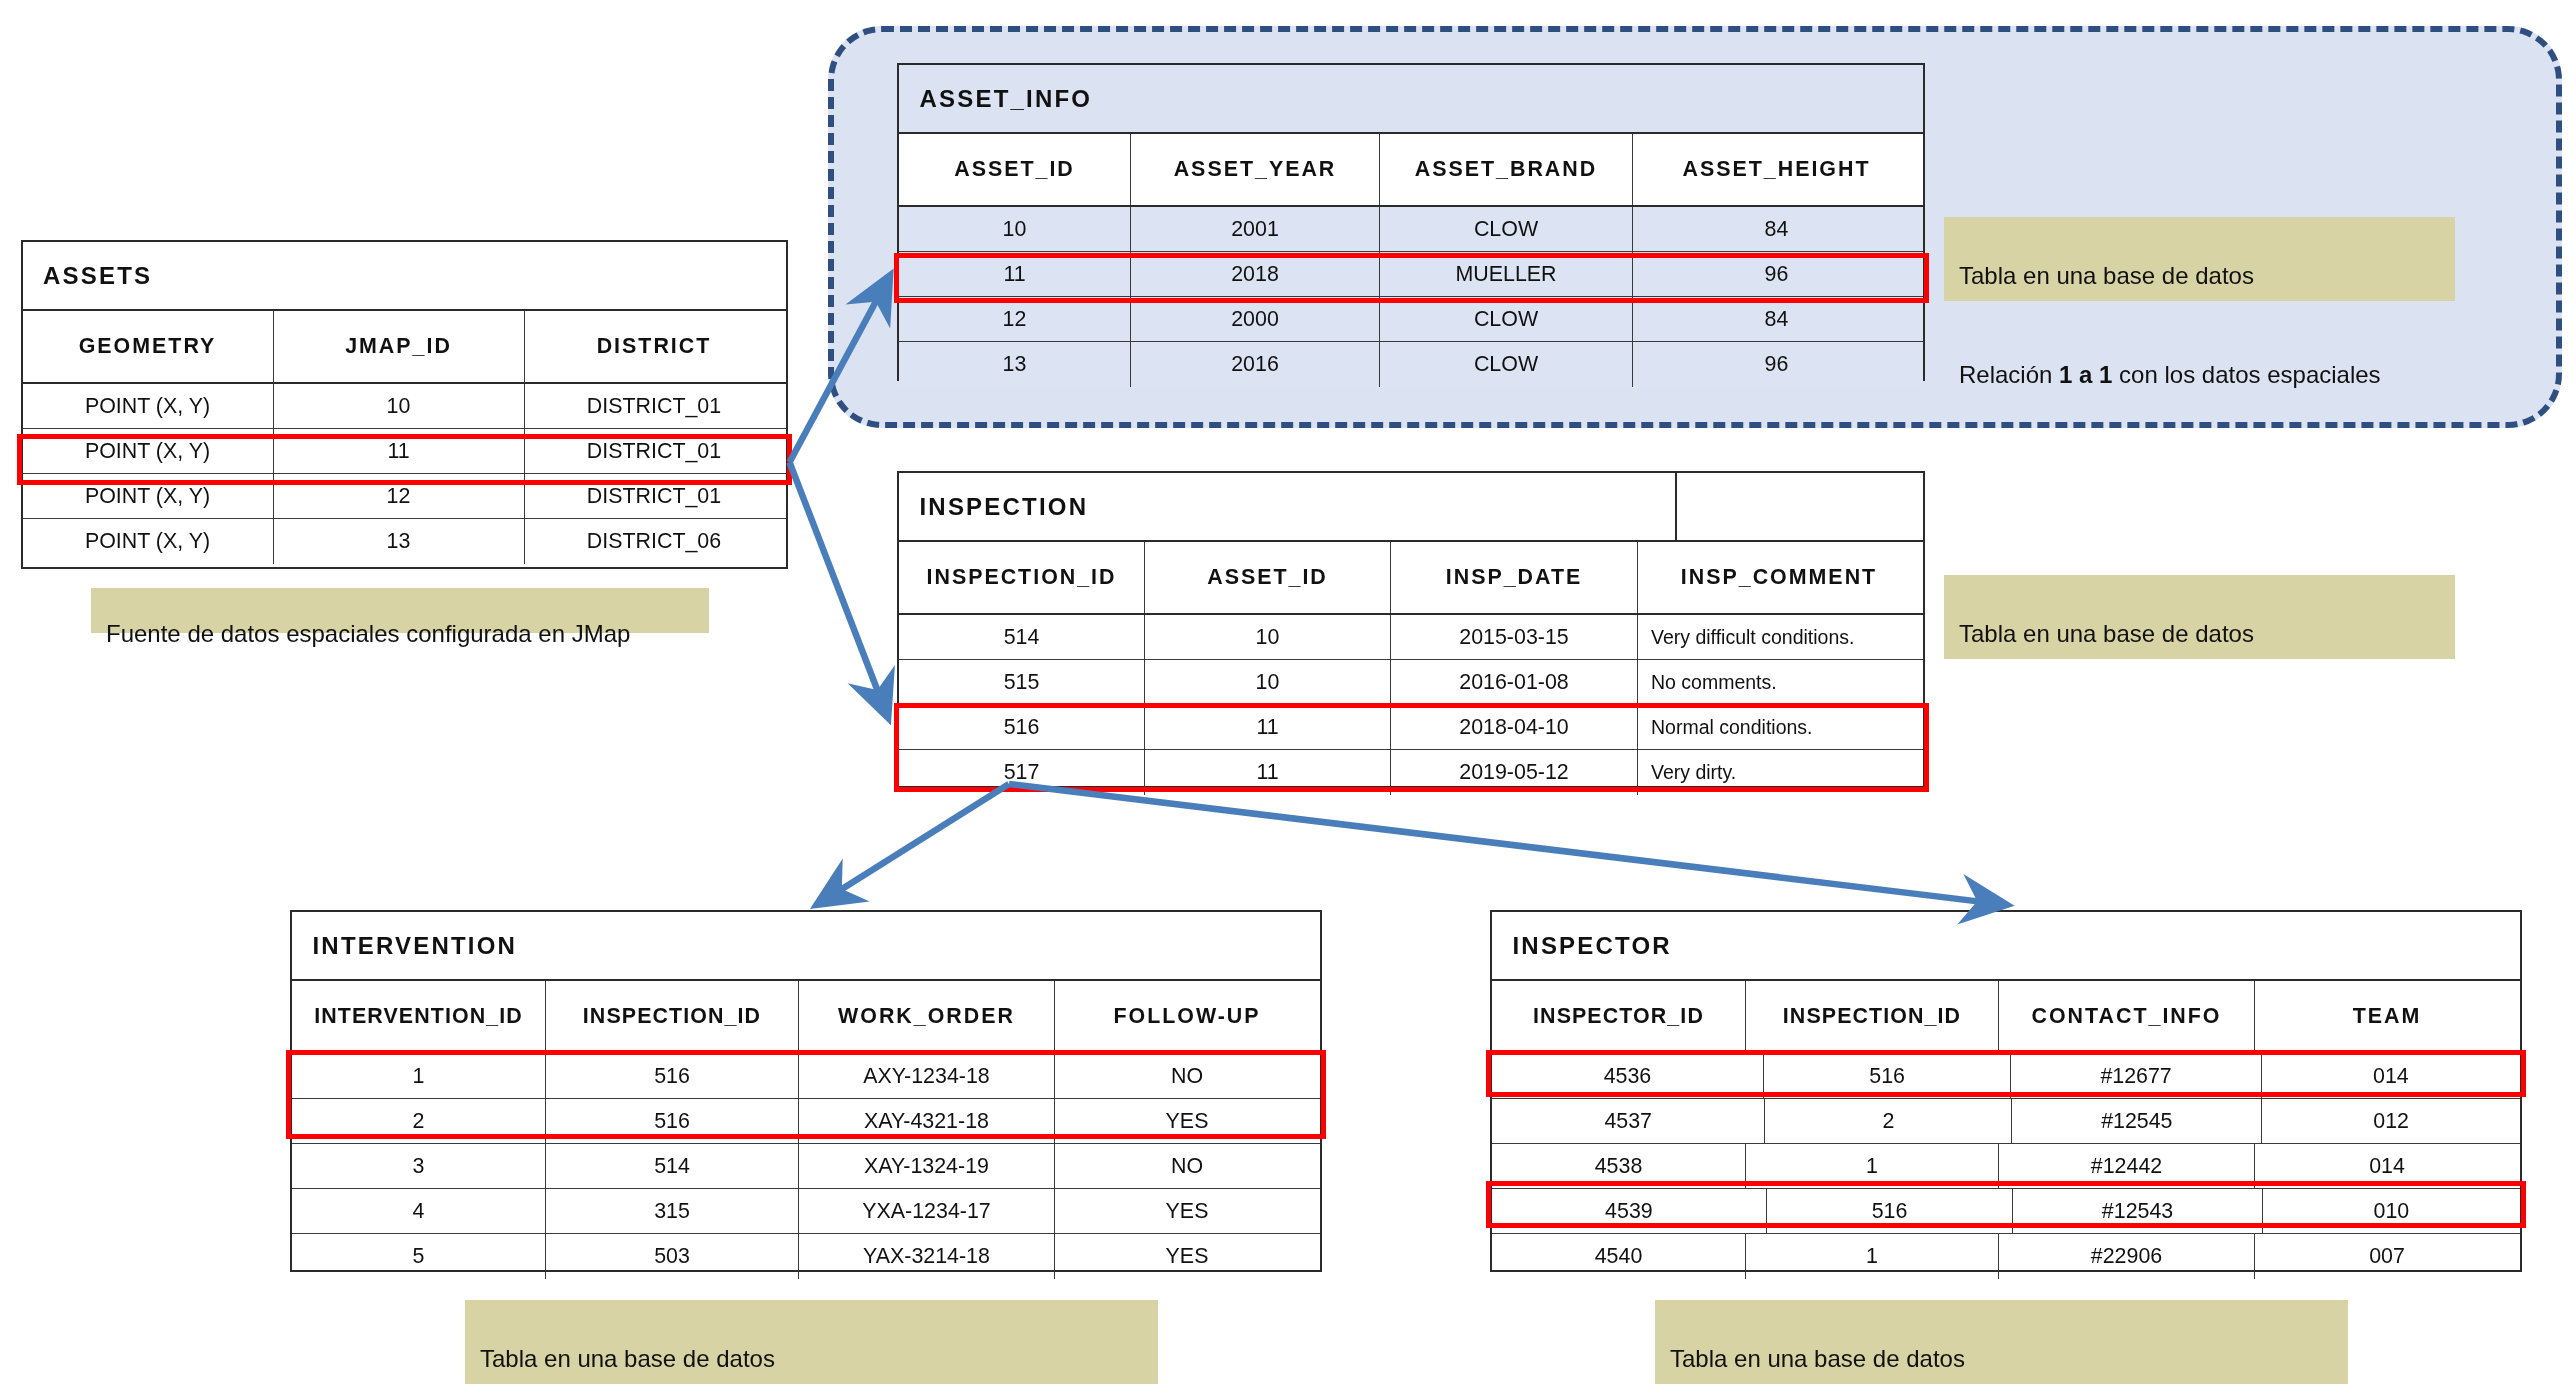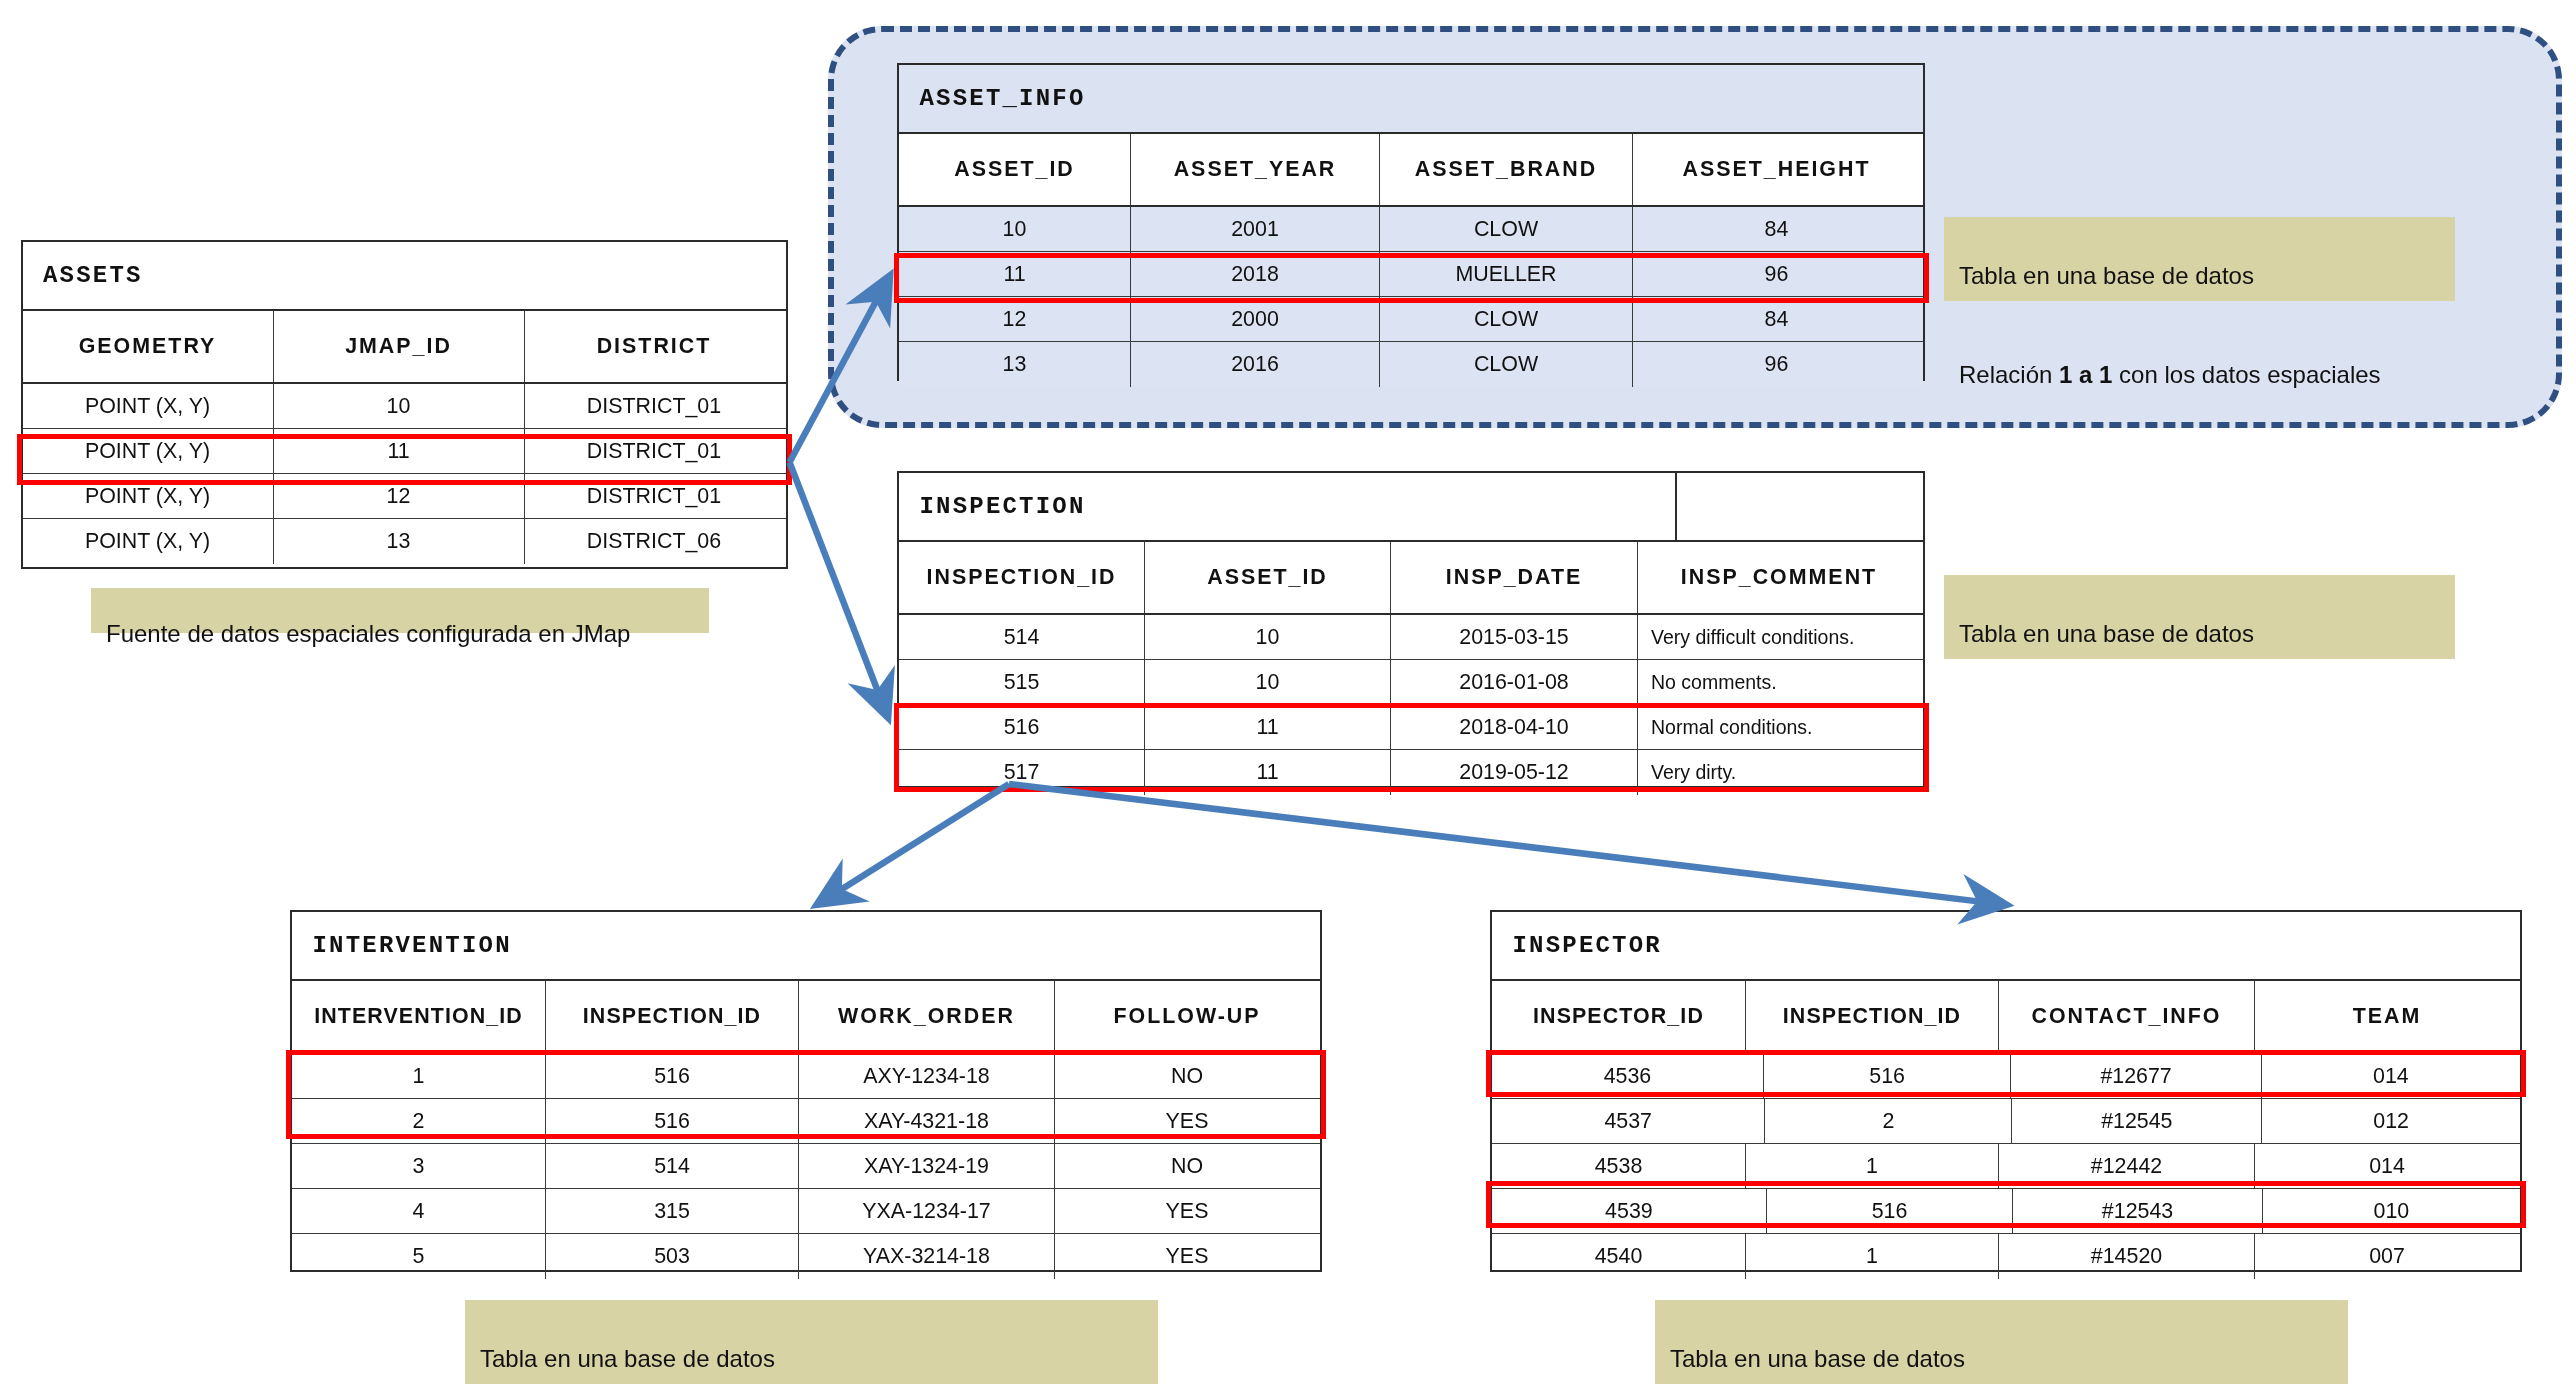--- a/index.html
+++ b/index.html
@@ -34,21 +34,20 @@
     box-sizing: border-box;
     border: 2.8px solid #2b2b2b;
     background: #ffffff;
   }
   .db-table.tinted { background: transparent; }
 
   .tbl-title-row {
     display: flex;
     height: 67px;
     border-bottom: 2.8px solid #2b2b2b;
-    font-family: Liberation Mono, monospace;
   }
   .tbl-title {
     flex: 1 1 auto;
     display: flex;
     align-items: center;
     padding-left: 20.5px;
     font-size: 24px;
     font-weight: bold;
     letter-spacing: 2.2px;
     color: #111;
@@ -316,21 +315,21 @@
     </div>
     <div class="tbl-row tbl-data-row">
       <div class="cell" style="width:282px;">4539</div>
       <div class="cell" style="width:253px;">516</div>
       <div class="cell" style="width:256px;">#12543</div>
       <div class="cell last-col" style="width:264px;">010</div>
     </div>
     <div class="tbl-row tbl-data-row last">
       <div class="cell" style="width:254px;">4540</div>
       <div class="cell" style="width:253px;">1</div>
-      <div class="cell" style="width:256px;">#14520</div>
+      <div class="cell" style="width:256px;">#22906</div>
       <div class="cell last-col" style="width:264px;">007</div>
     </div>
   </div>
   <div class="hl" style="left:1486px; top:1050px; width:1040px; height:47px;"></div>
   <div class="hl" style="left:1486px; top:1181px; width:1040px; height:47px;"></div>
 
   <div class="note" style="left:91px; top:588px; width:618px; height:45px; line-height:26px; padding-top:7.4px;">
     <span>Fuente de datos espaciales configurada en JMap</span>
   </div>
 

